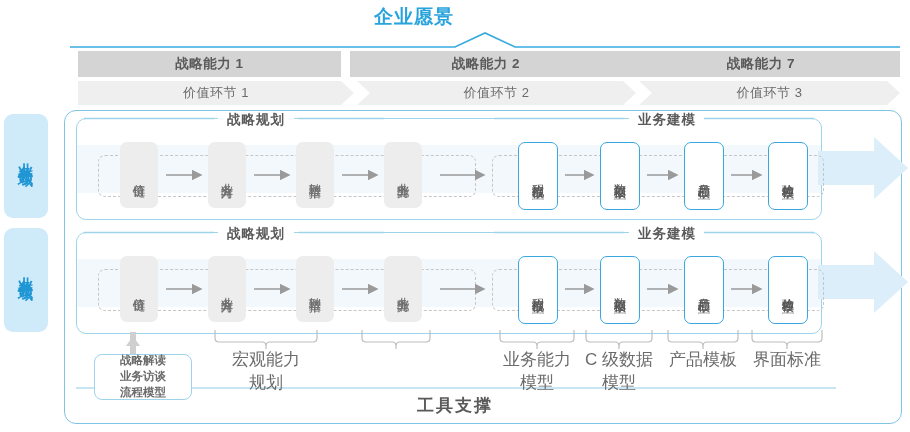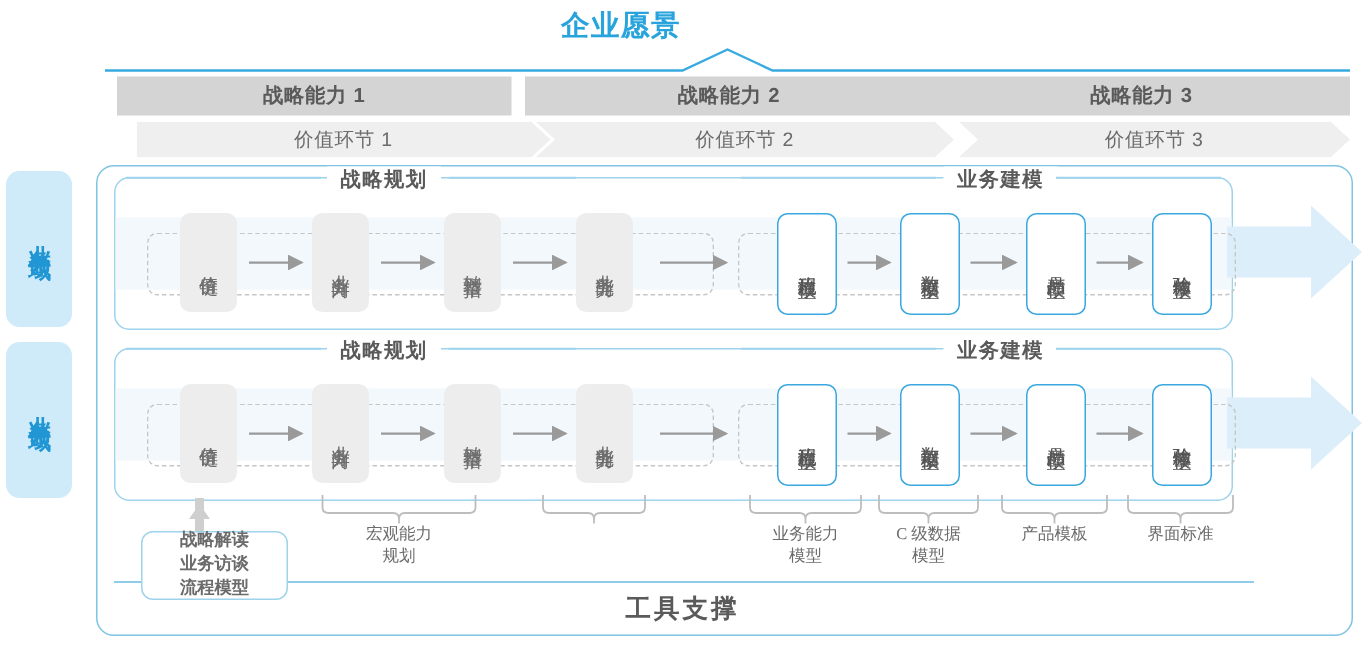--- a/index.html
+++ b/index.html
@@ -93,22 +93,22 @@
   .stage{
     position:absolute;width:38px;height:66px;border-radius:7px;
     display:flex;align-items:center;justify-content:center;
     font-size:12.5px;line-height:1.12;letter-spacing:.5px;
     text-align:center;
   }
   .stage span{writing-mode:vertical-rl;text-orientation:upright;letter-spacing:1px;}
   .stage.gray{background:#ededed;color:#6e6e6e;}
   .stage.blue{background:#ffffff;border:1.4px solid #3aa8de;color:#555555;}
   .tool-label{
-    position:absolute;text-align:center;font-size:11px;line-height:1.35;
-    color:#6b6b6b;white-space:nowrap;font-family:Liberation Serif, serif;
+    position:absolute;text-align:center;font-size:17px;line-height:1.35;
+    color:#6b6b6b;white-space:nowrap;
   }
   .tool-pill{
     position:absolute;border:1.2px solid #9ed3ec;border-radius:8px;
     background:#ffffff;text-align:center;font-size:11.5px;line-height:1.38;
     color:#6b6b6b;display:flex;align-items:center;justify-content:center;
     font-weight:bold;
   }
   .tool-support-title{
     position:absolute;left:0;width:910px;text-align:center;
     font-size:17px;font-weight:bold;color:#5a5a5a;letter-spacing:2px;
@@ -123,25 +123,25 @@
     <div class="vision-title" id="vision-1">企业愿景</div>
   </div>
 
   <svg class="vision-connector" viewBox="0 0 830 18" preserveAspectRatio="none">
     <polyline points="0,15 385,15 415,1 445,15 830,15" fill="none" stroke="#38aadf" stroke-width="1.6"></polyline>
   </svg>
 
   <div class="cap-band">
     <div class="cap-cell" style="left:0px;width:263px;">战略能力 1</div>
     <div class="cap-cell" style="left:272px;width:272px;">战略能力 2</div>
-    <div class="cap-cell" style="left:544px;width:278px;">战略能力 3</div>
+    <div class="cap-cell" style="left:544px;width:278px;">战略能力 7</div>
   </div>
 
   <div class="val-band">
-    <div class="val-cell chev" style="left:13px;width:276px;">价值环节 1</div>
+    <div class="val-cell chev" style="left:0px;width:276px;">价值环节 1</div>
     <div class="val-cell chev-both" style="left:279px;width:279px;">价值环节 2</div>
     <div class="val-cell chev-both" style="left:561px;width:261px;">价值环节 3</div>
   </div>
 
   <div class="outer-box"></div>
 
   <div class="domain-tab" style="top:114px;height:104px;">
     <span>业务领域 1</span>
   </div>
   <div class="domain-tab" style="top:228px;height:104px;">

